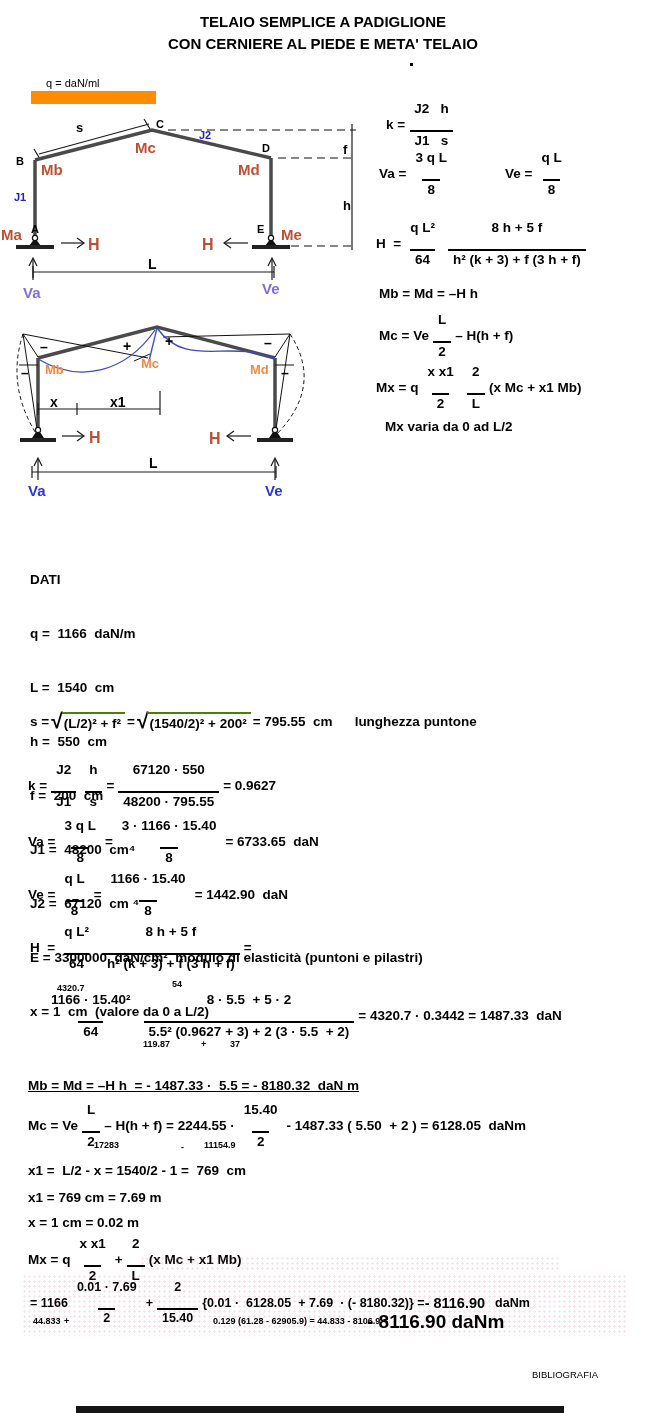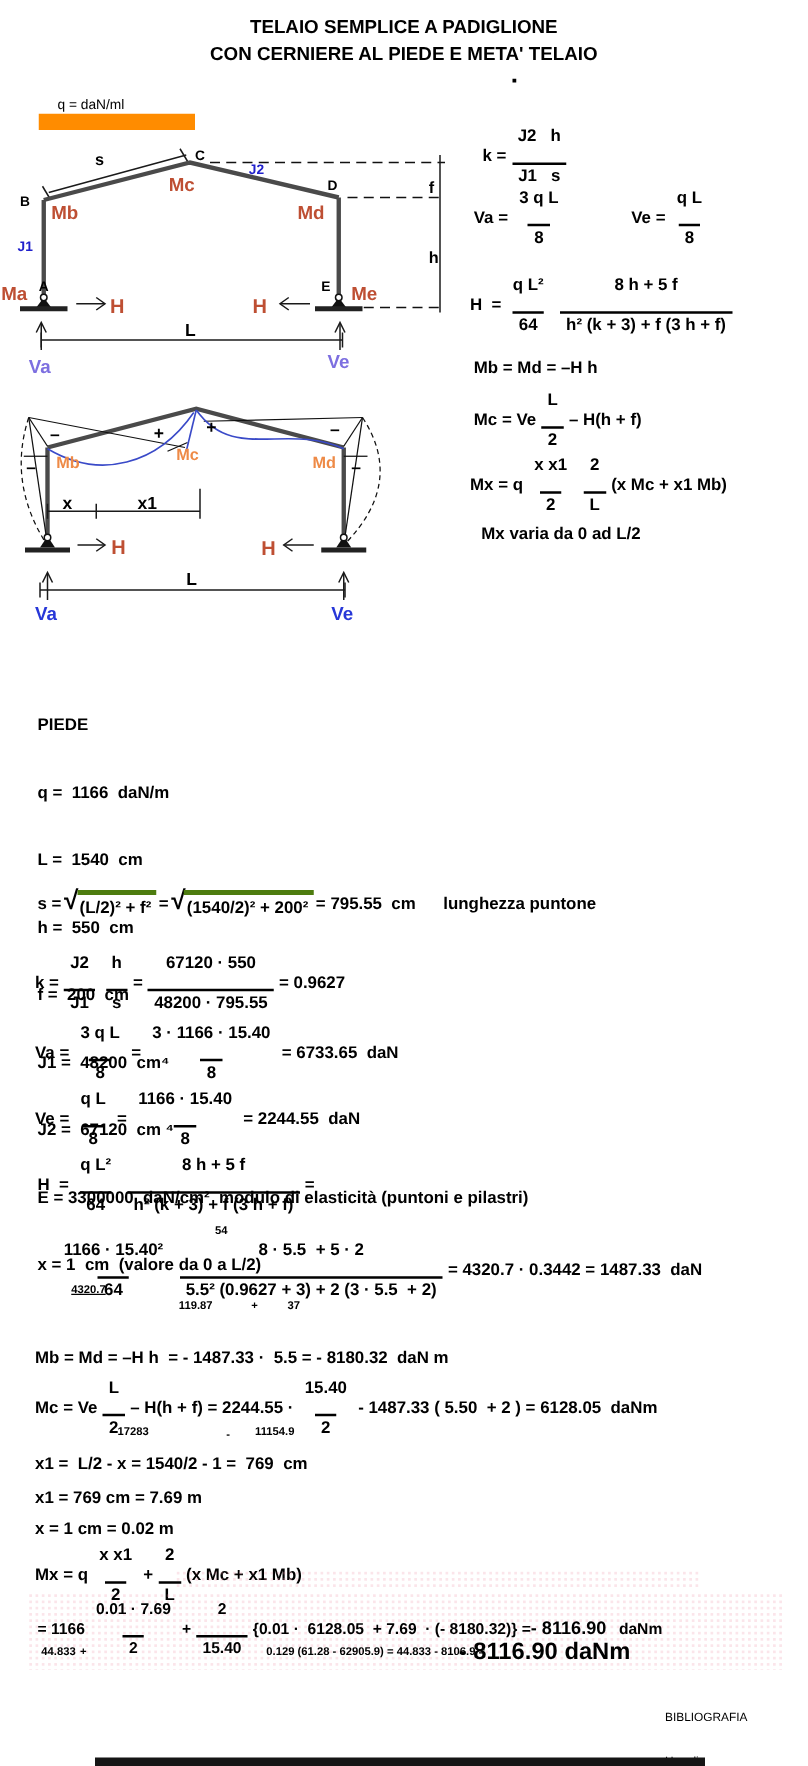--- a/index.html
+++ b/index.html
@@ -6,21 +6,21 @@
   body{width:646px;height:1413px;position:relative;font-family:"Liberation Sans",sans-serif;color:#000;}
   .page{position:absolute;inset:0;overflow:hidden;}
   .title{position:absolute;top:11px;left:0;width:646px;text-align:center;font-weight:bold;font-size:15px;line-height:22px;}
   
   .fx{position:absolute;display:flex;align-items:center;font-weight:bold;font-size:13.5px;white-space:pre;}
   .frac{display:inline-flex;flex-direction:column;align-items:center;margin:0 4px;}
   .frac .num{padding:0 5px 14px;}
   .frac .den{border-top:2px solid #000;padding:1px 5px 0;}
   .sqrt{display:inline-flex;align-items:flex-start;margin:0 2px;}
   .sqrt .rsign{font-size:21px;line-height:0.9;font-weight:bold;margin-right:-1px;}
-  .sqrt .rad{border-top:4px solid #4d7c0f;padding:2px 4px 0 2px;}
+  .sqrt .rad{border-top:2px solid #4d7c0f;padding:2px 4px 0 2px;}
   .ann{position:absolute;font-size:9px;font-weight:bold;white-space:pre;}
   .ann-big{position:absolute;font-size:19px;font-weight:bold;white-space:pre;}
   .big{font-size:14.5px;}
   .unit{margin-left:10px;}
   
   .dati{position:absolute;left:30px;top:535px;font-weight:bold;font-size:13.5px;line-height:18px;white-space:pre;}
   .bib{position:absolute;left:532px;top:1346px;font-size:9.5px;line-height:11.5px;white-space:pre;}
   .speckle{position:absolute;background-image:radial-gradient(rgba(238,150,170,.55) 1px,transparent 1.3px);background-size:5px 5px;opacity:.45;}
   .bottom-bar{position:absolute;left:76px;top:1406px;width:488px;height:7px;background:#151515;}
   .dot{position:absolute;left:410px;top:63px;width:3px;height:3px;background:#000;}
@@ -239,21 +239,21 @@
     <span>Mx = q</span>
     <span class="frac"><span class="num">x x1</span><span class="den">2</span></span>
     <span class="frac"><span class="num">2</span><span class="den">L</span></span>
     <span>(x Mc + x1 Mb)</span>
   </div>
   <div class="fx" style="left:385px;top:419px;">
     <span>Mx varia da 0 ad L/2</span>
   </div>
 
   <div class="dati">
-    <div>PIEDE</div>
+    <div>DATI</div>
     <div>q =  1166  daN/m</div>
     <div>L =  1540  cm</div>
     <div>h =  550  cm</div>
     <div>f =  200  cm</div>
     <div>J1 =  48200  cm⁴</div>
     <div>J2 =  67120  cm ⁴</div>
     <div>E = 3300000  daN/cm²  modulo di elasticità (puntoni e pilastri)</div>
     <div>x = 1  cm  (valore da 0 a L/2)</div>
   </div>
 
@@ -281,42 +281,42 @@
     <span>=</span>
     <span class="frac"><span class="num">3 · 1166 · 15.40</span><span class="den">8</span></span>
     <span>= 6733.65  daN</span>
   </div>
 
   <div class="fx" style="left:28px;top:871px;">
     <span>Ve =</span>
     <span class="frac"><span class="num">q L</span><span class="den">8</span></span>
     <span>=</span>
     <span class="frac"><span class="num">1166 · 15.40</span><span class="den">8</span></span>
-    <span>= 2244.55  daN</span>
+    <span>= 1442.90  daN</span>
   </div>
 
   <div class="fx" style="left:30px;top:924px;">
     <span>H  =</span>
     <span class="frac"><span class="num">q L²</span><span class="den">64</span></span>
     <span class="frac"><span class="num">8 h + 5 f</span><span class="den">h² (k + 3) + f (3 h + f)</span></span>
     <span>=</span>
   </div>
 
-  <div class="ann" style="left:57px;top:1026px;text-decoration:underline;">4320.7</div>
+  <div class="ann" style="left:57px;top:983px;">4320.7</div>
   <div class="ann" style="left:172px;top:979px;">54</div>
   <div class="fx" style="left:42px;top:992px;">
     <span class="frac"><span class="num">1166 · 15.40²</span><span class="den">64</span></span>
     <span class="frac"><span class="num">8 · 5.5  + 5 · 2</span><span class="den">5.5² (0.9627 + 3) + 2 (3 · 5.5  + 2)</span></span>
     <span>= 4320.7 · 0.3442 = 1487.33  daN</span>
   </div>
   <div class="ann" style="left:143px;top:1039px;">119.87</div>
   <div class="ann" style="left:201px;top:1039px;">+</div>
   <div class="ann" style="left:230px;top:1039px;">37</div>
 
-  <div class="fx" style="left:28px;top:1078px;">
+  <div class="fx" style="left:28px;top:1078px;text-decoration:underline;">
     <span>Mb = Md = –H h  = - 1487.33 ·  5.5 = - 8180.32  daN m</span>
   </div>
 
   <div class="fx" style="left:28px;top:1102px;">
     <span>Mc = Ve</span>
     <span class="frac"><span class="num">L</span><span class="den">2</span></span>
     <span>– H(h + f) = 2244.55 ·</span>
     <span class="frac"><span class="num">15.40</span><span class="den">2</span></span>
     <span>- 1487.33 ( 5.50  + 2 ) = 6128.05  daNm</span>
   </div>

